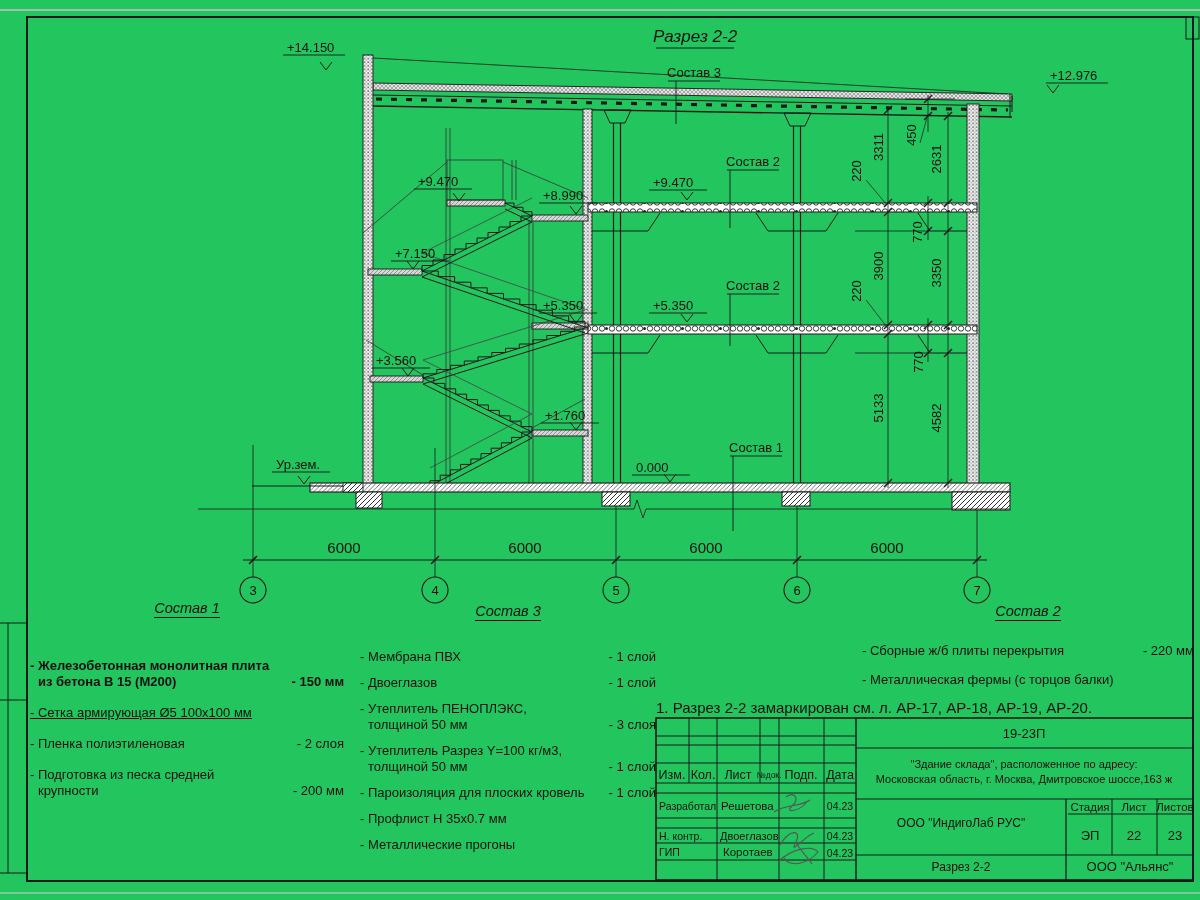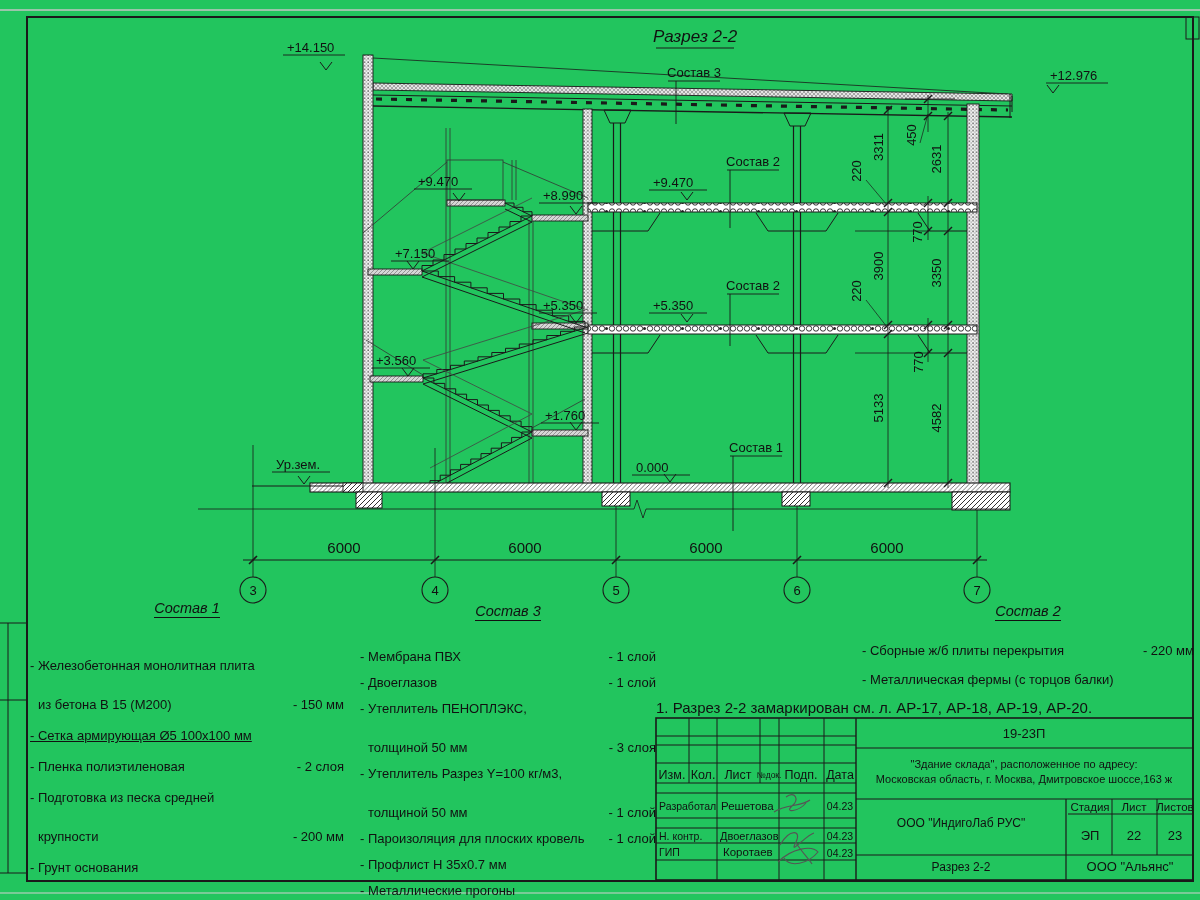--- a/index.html
+++ b/index.html
@@ -3,21 +3,21 @@
 <meta charset="utf-8">
 <style>
   html,body{margin:0;padding:0;background:#fff;}
   #page{position:relative;width:1200px;height:900px;background:#22c55e;overflow:hidden;
         font-family:"Liberation Sans",sans-serif;color:#111;}
   svg text{font-family:"Liberation Sans",sans-serif;fill:#111;}
   .complist{position:absolute;font-size:13px;color:#111;}
   .ctitle{font-style:italic;font-size:14.5px;text-align:center;margin:0 0 30px 0;}
   .ctitle span{border-bottom:1px solid #111;padding-bottom:1px;}
   .citem{display:flex;justify-content:space-between;align-items:flex-end;margin-bottom:10px;line-height:16px;}
-  .citem .l2{padding-left:8px;margin-top:23px;}
+  .citem .l2{padding-left:8px;}
   .citem .val{white-space:nowrap;padding-left:8px;}
   #note{position:absolute;left:656px;top:699px;font-size:15px;}
 </style>
 </head>
 <body>
 <div id="page">
 
 
 
 <svg id="dwg" width="1200" height="900" viewBox="0 0 1200 900">
@@ -407,21 +407,21 @@
     <text x="840" y="840" text-anchor="middle" font-size="10.5">04.23</text>
     <text x="659" y="856" font-size="10.5">ГИП</text>
     <text x="723" y="856" font-size="11.5">Коротаев</text>
     <text x="840" y="857" text-anchor="middle" font-size="10.5">04.23</text>
   </g>
 </svg>
 
 
 <div class="complist" style="left:30px;top:600px;width:314px;">
   <div class="ctitle" style="margin-bottom:42px;"><span>Состав 1</span></div>
-  <div class="citem" style="margin-bottom:15px;">
+  <div class="citem" style="margin-bottom:15px;font-weight:bold;">
     <div class="txt">
           <div>- Железобетонная  монолитная плита</div>
           <div class="l2">из бетона В 15 (М200)</div>
         </div>
     <div class="val">- 150 мм</div>
       </div>
   <div class="citem" style="margin-bottom:15px;text-decoration:underline;">
     <div class="txt">
           <div>- Сетка армирующая Ø5 100x100 мм</div>
         </div>
@@ -431,25 +431,20 @@
           <div>- Пленка полиэтиленовая</div>
         </div>
     <div class="val">-  2 слоя</div>
       </div>
   <div class="citem" style="margin-bottom:15px;">
     <div class="txt">
           <div>- Подготовка из песка средней</div>
           <div class="l2">крупности</div>
         </div>
     <div class="val">- 200 мм</div>
-      </div>
-  <div class="citem">
-    <div class="txt">
-          <div>- Грунт основания</div>
-        </div>
       </div>
 </div>
 
 <div class="complist" style="left:360px;top:603px;width:296px;">
   <div class="ctitle"><span>Состав 3</span></div>
   <div class="citem">
     <div class="txt">
           <div>- Мембрана ПВХ</div>
         </div>
         <div class="val">- 1 слой</div>

